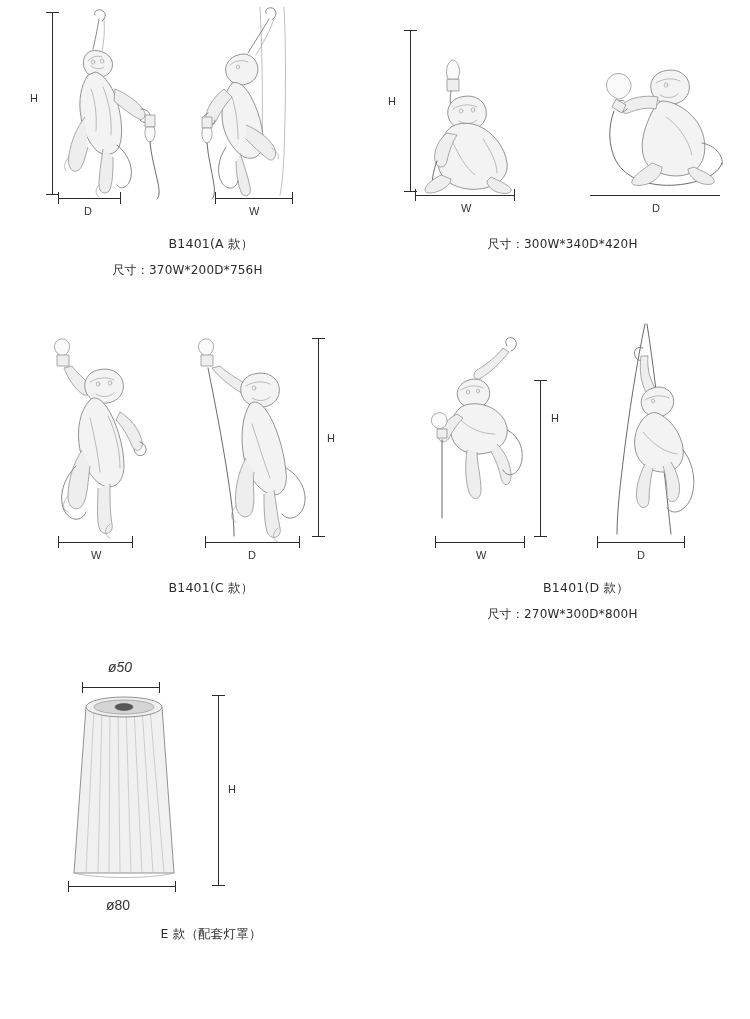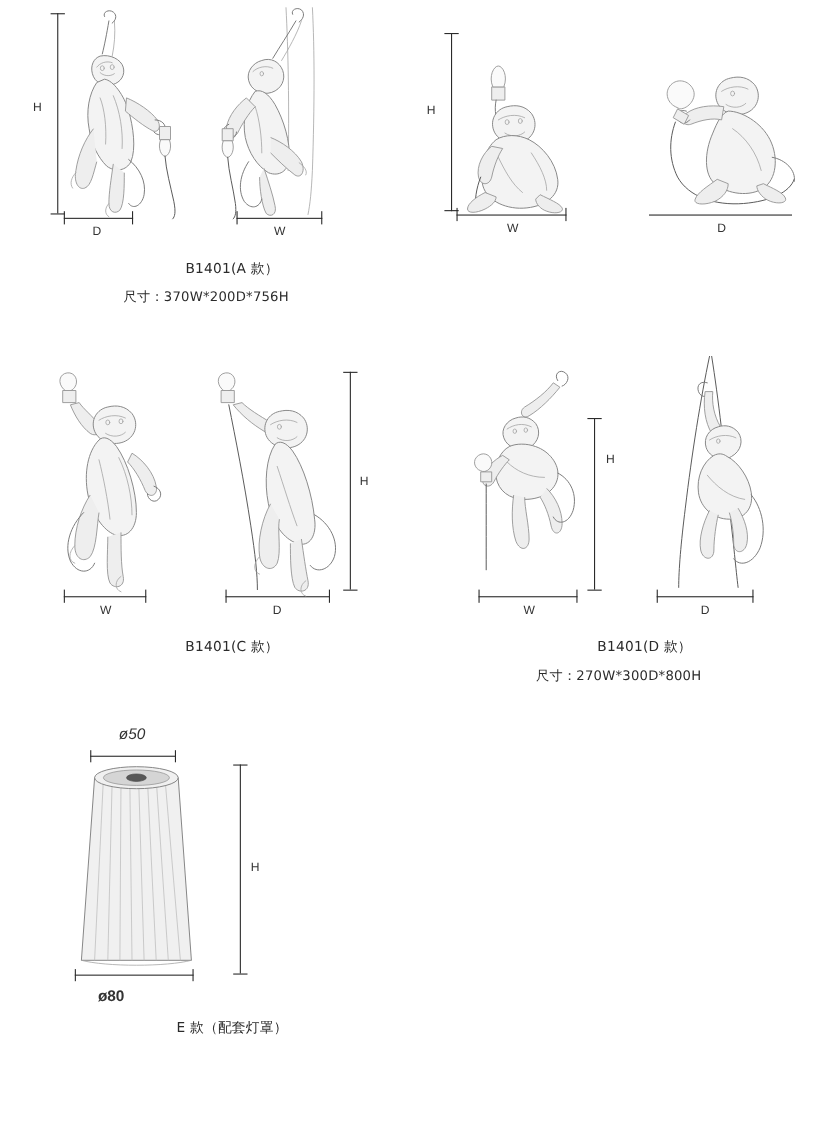--- a/index.html
+++ b/index.html
@@ -233,20 +233,21 @@
         <path class="ln-d" d="M24 76 C18 92 18 110 26 126 C36 144 60 152 86 150 C110 148 128 140 132 128"></path>
 
         <path class="bodyfill2" d="M62 128 C54 134 44 140 42 146 C40 151 50 152 60 148 C68 144 72 138 72 132 Z"></path>
         <path class="bodyfill2" d="M104 132 C112 136 122 140 124 145 C126 150 116 151 108 147 C102 144 98 138 98 134 Z"></path>
 
         <path class="ln" d="M112 108 C124 110 134 120 132 130"></path>
       </svg>
     </div>
 
     <div class="caption" style="left:0;top:234px;">
+      <span class="dims txt-cn">尺寸：300W*340D*420H</span>
     </div>
   </div>
 
   <div class="panel" style="left:0;top:310px;width:375px;height:320px;">
 
     <div class="hline" style="left:60px;top:540px;width:0;"></div>
 
     <div class="hline" style="left:58px;top:232px;width:75px;"></div>
     <div class="tick" style="left:58px;top:226px;width:1px;height:12px;"></div>
     <div class="tick" style="left:132px;top:226px;width:1px;height:12px;"></div>
@@ -400,21 +401,21 @@
   <div class="panel" style="left:0;top:645px;width:375px;height:340px;">
 
     <div class="dimlabel" style="left:108px;top:14px;font-size:14px;font-style:italic;">ø50</div>
     <div class="hline" style="left:82px;top:42px;width:78px;"></div>
     <div class="tick" style="left:82px;top:37px;width:1px;height:11px;"></div>
     <div class="tick" style="left:159px;top:37px;width:1px;height:11px;"></div>
 
     <div class="hline" style="left:68px;top:241px;width:108px;"></div>
     <div class="tick" style="left:68px;top:236px;width:1px;height:11px;"></div>
     <div class="tick" style="left:175px;top:236px;width:1px;height:11px;"></div>
-    <div class="dimlabel" style="left:89px;top:252px;font-size:14px;font-weight:bold;">ø80</div>
+    <div class="dimlabel" style="left:106px;top:252px;font-size:14px;">ø80</div>
 
     <div class="vline" style="left:218px;top:50px;height:190px;"></div>
     <div class="tick" style="left:212px;top:50px;width:13px;height:1px;"></div>
     <div class="tick" style="left:212px;top:240px;width:13px;height:1px;"></div>
     <div class="dimlabel" style="left:228px;top:138px;">H</div>
 
     <div class="fig" style="left:68px;top:48px;">
       <svg width="112" height="192" viewBox="0 0 112 192">
 
         <path class="shadefill" d="M18 14 L94 14 L106 180 L6 180 Z"></path>

